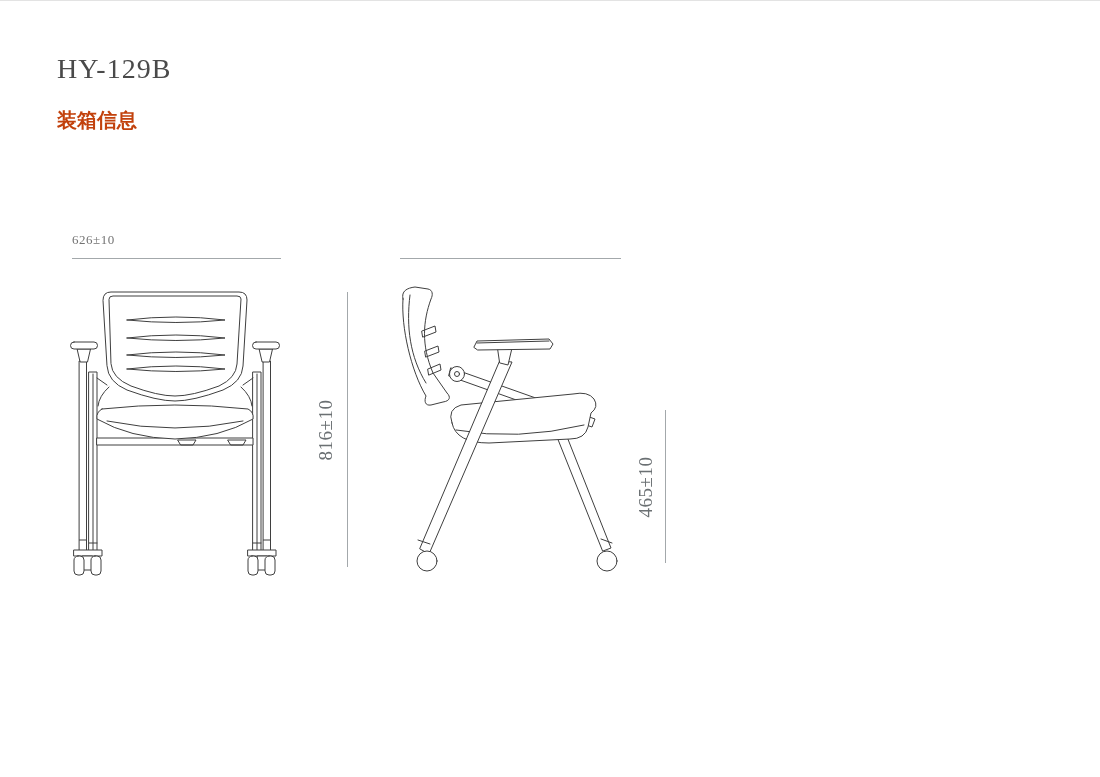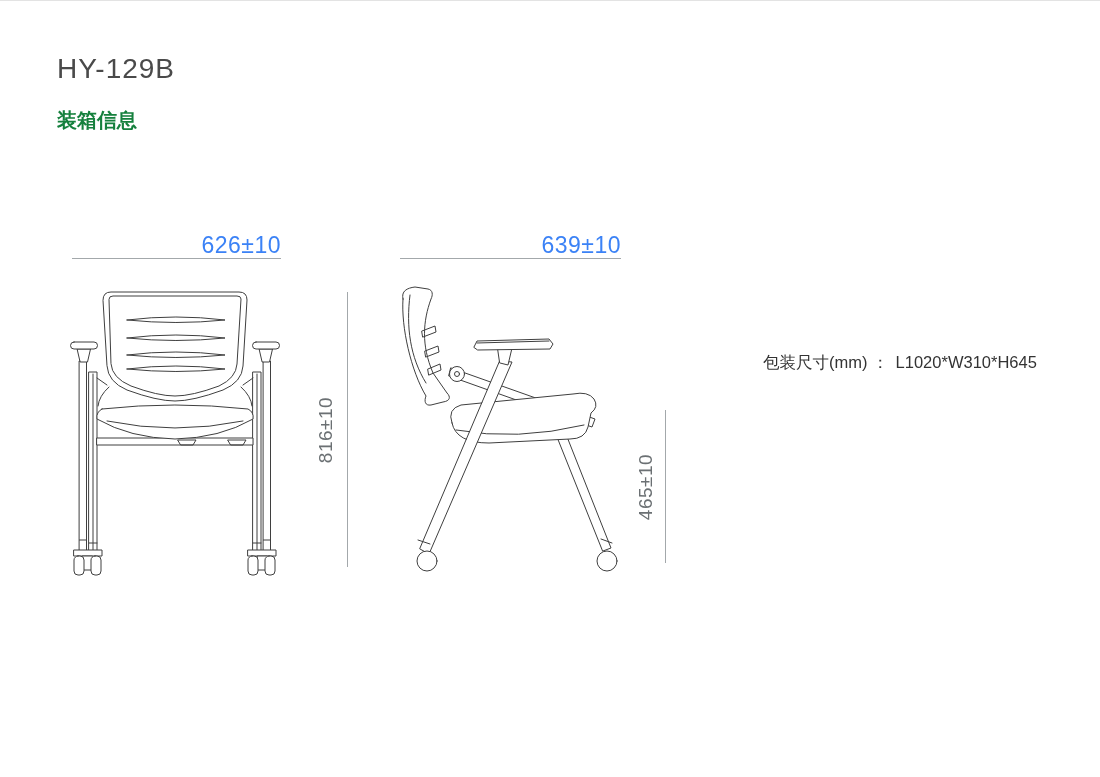--- a/index.html
+++ b/index.html
@@ -1,31 +1,31 @@
 <!DOCTYPE html>
 <html><head>
 <meta charset="utf-8">
 <style>
   html,body{margin:0;padding:0;background:#fff;}
   .canvas{
     position:relative;width:1100px;height:777px;background:#ffffff;overflow:hidden;
-    font-family:Liberation Sans, sans-serif;
+    font-family:Liberation Serif, serif;
   }
   .top-hairline{position:absolute;left:0;top:0;width:1100px;height:1px;background:#e3e3e3;}
   .model-title{
     position:absolute;left:57px;top:53px;font-size:28px;font-weight:400;
     color:#4a4a4a;letter-spacing:1px;
   }
   .section-title{
-    position:absolute;left:57px;top:107px;font-size:20px;font-weight:700;color:#15803d;text-align:right;
+    position:absolute;left:57px;top:107px;font-size:20px;font-weight:700;color:#c2410c;text-align:right;
   }
   .dim-line-h{position:absolute;height:1px;background:#a3a8ab;}
   .dim-line-v{position:absolute;width:1px;background:#a3a8ab;}
   .dim-label{
-    position:absolute;text-align:right;font-size:23px;color:#3b82f6;
+    position:absolute;text-align:left;font-size:13px;color:#737373;
     letter-spacing:0.5px;white-space:nowrap;
   }
   .dim-label-v{
     position:absolute;width:140px;height:24px;text-align:center;font-size:19px;
     color:#6b7073;letter-spacing:0.5px;transform:rotate(-90deg);white-space:nowrap;
   }
   .specs{
     position:absolute;left:763px;top:350px;font-size:16.5px;color:#333;line-height:24.5px;
     white-space:nowrap;
   }
@@ -41,21 +41,20 @@
 
 <div class="canvas">
   <div class="top-hairline"></div>
 
   <div class="model-title">HY-129B</div>
   <div class="section-title">装箱信息</div>
 
   <div class="dim-label" style="left:72px;top:232px;width:209px;">626±10</div>
   <div class="dim-line-h" style="left:72px;top:258px;width:209px;"></div>
 
-  <div class="dim-label" style="left:400px;top:232px;width:221px;">639±10</div>
   <div class="dim-line-h" style="left:400px;top:258px;width:221px;"></div>
 
   <div class="dim-label-v" style="left:257px;top:418px;">816±10</div>
   <div class="dim-line-v" style="left:347px;top:292px;height:275px;"></div>
 
   <div class="dim-label-v" style="left:577px;top:475px;">465±10</div>
   <div class="dim-line-v" style="left:665px;top:410px;height:153px;"></div>
 
   <div class="drawing" style="left:65px;top:288px;">
     <svg width="220" height="290" viewBox="0 0 220 290">
@@ -137,17 +136,14 @@
 
       <line class="lineart" x1="23" y1="257" x2="35" y2="261"></line>
       <line class="lineart" x1="206" y1="256" x2="217" y2="260"></line>
 
       <circle class="lineart-fill" cx="32" cy="278" r="10"></circle>
       <circle class="lineart-fill" cx="212" cy="278" r="10"></circle>
     </svg>
   </div>
 
   <div class="specs">
-    <div class="spec-row">
-      <span class="spec-label">包装尺寸(mm) ：</span><span class="spec-value">L1020*W310*H645</span>
-    </div>
   </div>
 </div>
 
 </body></html>

